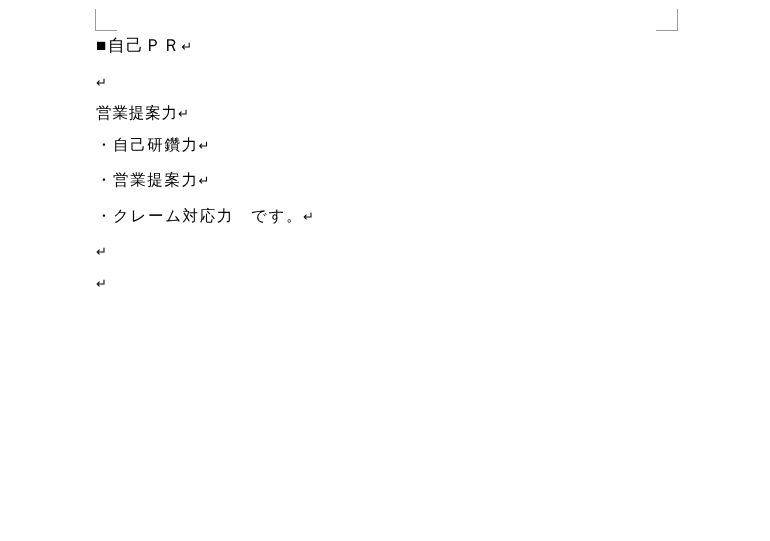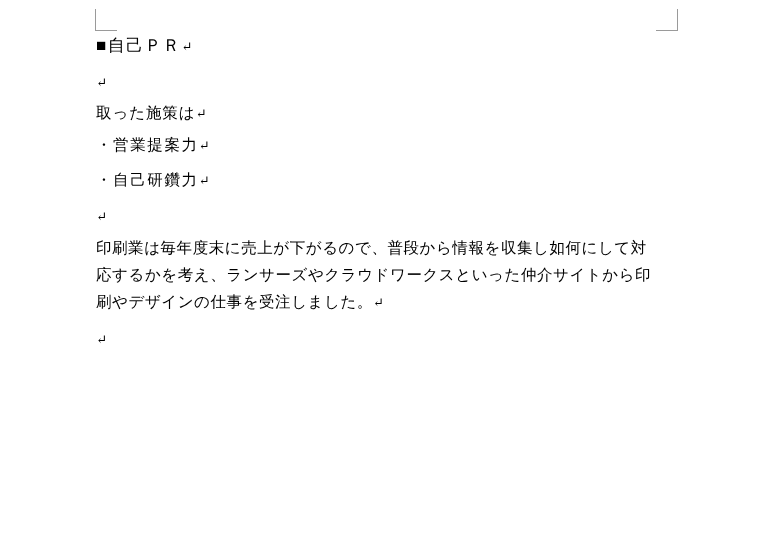--- a/index.html
+++ b/index.html
@@ -12,20 +12,21 @@
     height: 541px;
     overflow: hidden;
     font-family: "Liberation Serif", "DejaVu Serif", serif;
     color: #000000;
   }
   .page {
     position: relative;
     width: 704px;
     height: 541px;
     background: #ffffff;
+    font-family: Liberation Serif, serif;
   }
   
   .crop-mark {
     position: absolute;
     width: 22px;
     height: 22px;
   }
   .crop-mark span {
     position: absolute;
     background: #9a9a9a;
@@ -94,29 +95,29 @@
     <span class="v"></span>
       <span class="h"></span>
   </div>
 
   <div class="doc-body">
 
     <p class="para heading"><span>■自己ＰＲ</span><span class="pilcrow">↵</span></p>
 
     <p class="para empty"><span></span><span class="pilcrow">↵</span></p>
 
-    <p class="para"><span>取った施策は</span><span class="pilcrow">↵</span></p>
+    <p class="para"><span>営業提案力</span><span class="pilcrow">↵</span></p>
+
+    <p class="para bullet"><span>・自己研鑽力</span><span class="pilcrow">↵</span></p>
 
     <p class="para bullet"><span>・営業提案力</span><span class="pilcrow">↵</span></p>
 
-    <p class="para bullet"><span>・自己研鑽力</span><span class="pilcrow">↵</span></p>
-
+    <p class="para bullet"><span>・クレーム対応力　です。</span><span class="pilcrow">↵</span></p>
 
     <p class="para empty"><span></span><span class="pilcrow">↵</span></p>
 
 
-    <p class="para block"><span>印刷業は毎年度末に売上が下がるので、普段から情報を収集し如何にして対応するかを考え、ランサーズやクラウドワークスといった仲介サイトから印刷やデザインの仕事を受注しました。</span><span class="pilcrow">↵</span></p>
 
 
     <p class="para empty"><span></span><span class="pilcrow">↵</span></p>
 
   </div>
 </div>
 
 </body></html>

